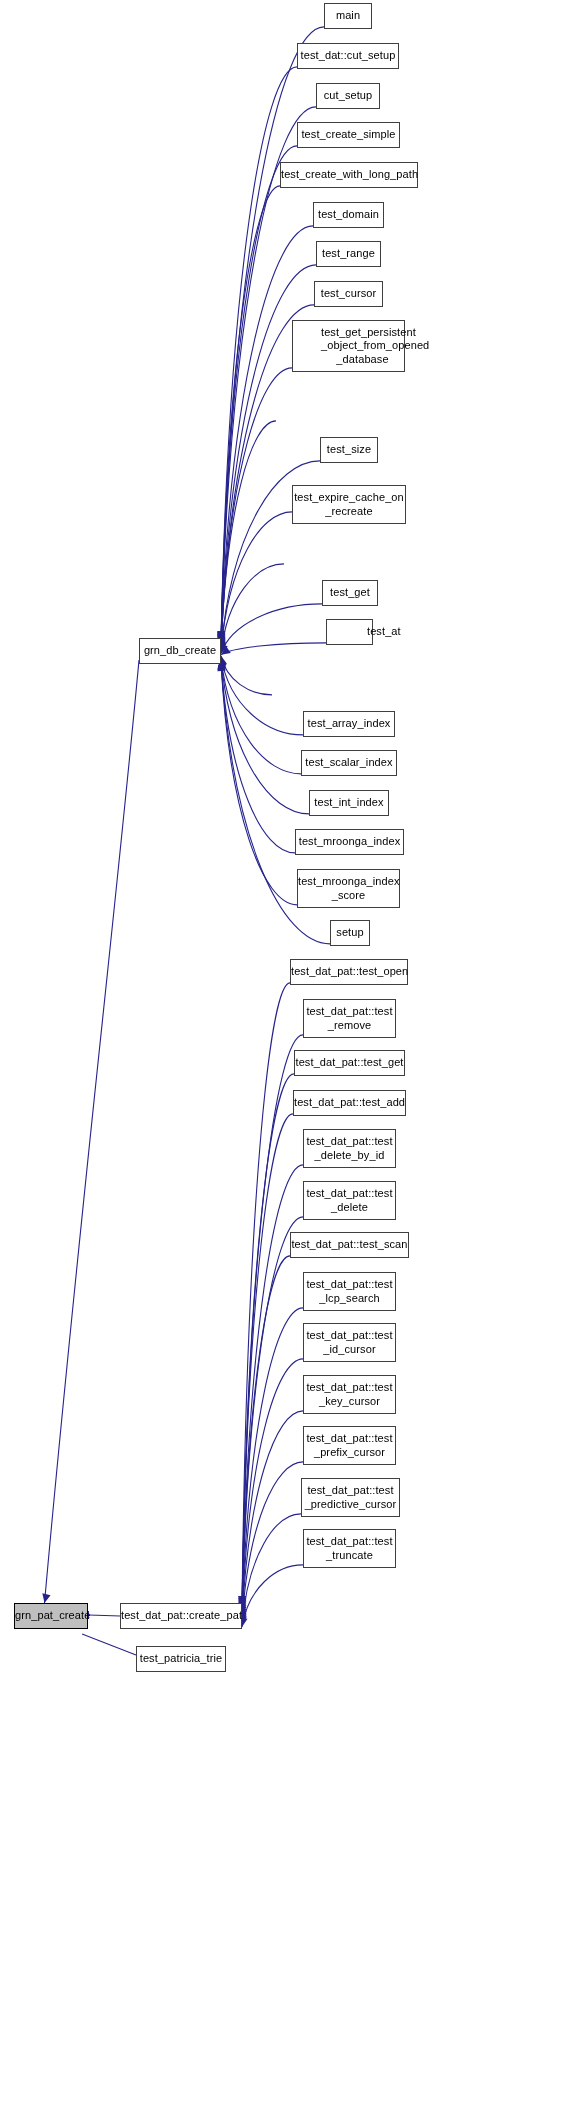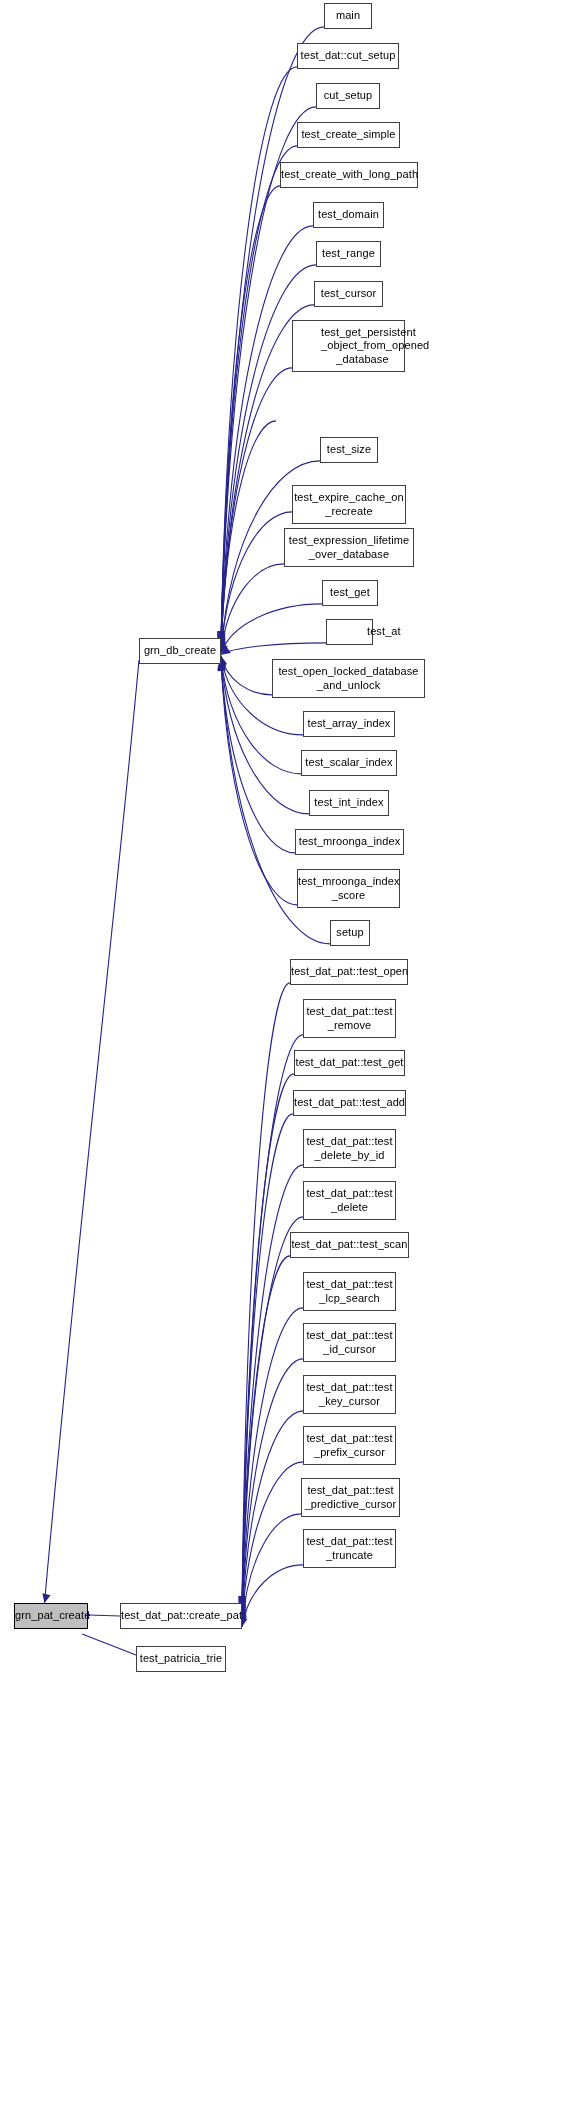--- a/index.html
+++ b/index.html
@@ -143,26 +143,22 @@
     <div class="node" style="left: 280px; top: 162px; width: 138px; height: 26px;"><span class="node-label">test_create_with_long_path</span></div>
     <div class="node" style="left: 313px; top: 202px; width: 71px; height: 26px;"><span class="node-label">test_domain</span></div>
     <div class="node" style="left: 316px; top: 241px; width: 65px; height: 26px;"><span class="node-label">test_range</span></div>
     <div class="node" style="left: 314px; top: 281px; width: 69px; height: 26px;"><span class="node-label">test_cursor</span></div>
     <div class="node" style="left: 292px; top: 320px; width: 113px; height: 52px; padding-left: 28px;"><span class="node-label">test_get_persistent
 _object_from_opened
 _database</span></div>
     <div class="node" style="left: 320px; top: 437px; width: 58px; height: 26px;"><span class="node-label">test_size</span></div>
     <div class="node" style="left: 292px; top: 476px; width: 114px; height: 39px; margin-top: 9px;"><span class="node-label">test_expire_cache_on
 _recreate</span></div>
-    <div class="node" style="left: 284px; top: 528px; width: 130px; height: 39px;"><span class="node-label">test_expression_lifetime
-_over_database</span></div>
     <div class="node" style="left: 322px; top: 580px; width: 56px; height: 26px;"><span class="node-label">test_get</span></div>
     <div class="node" style="left: 326px; top: 619px; width: 47px; height: 26px; padding-left: 40px;"><span class="node-label">test_at</span></div>
-    <div class="node" style="left: 272px; top: 659px; width: 153px; height: 39px;"><span class="node-label">test_open_locked_database
-_and_unlock</span></div>
     <div class="node" style="left: 303px; top: 711px; width: 92px; height: 26px;"><span class="node-label">test_array_index</span></div>
     <div class="node" style="left: 301px; top: 750px; width: 96px; height: 26px;"><span class="node-label">test_scalar_index</span></div>
     <div class="node" style="left: 309px; top: 790px; width: 80px; height: 26px;"><span class="node-label">test_int_index</span></div>
     <div class="node" style="left: 295px; top: 829px; width: 109px; height: 26px;"><span class="node-label">test_mroonga_index</span></div>
     <div class="node" style="left: 297px; top: 869px; width: 103px; height: 39px;"><span class="node-label">test_mroonga_index
 _score</span></div>
     <div class="node" style="left: 330px; top: 920px; width: 40px; height: 26px;"><span class="node-label">setup</span></div>
     <div class="node" style="left: 290px; top: 959px; width: 118px; height: 26px;"><span class="node-label">test_dat_pat::test_open</span></div>
     <div class="node" style="left: 303px; top: 999px; width: 93px; height: 39px;"><span class="node-label">test_dat_pat::test
 _remove</span></div>

